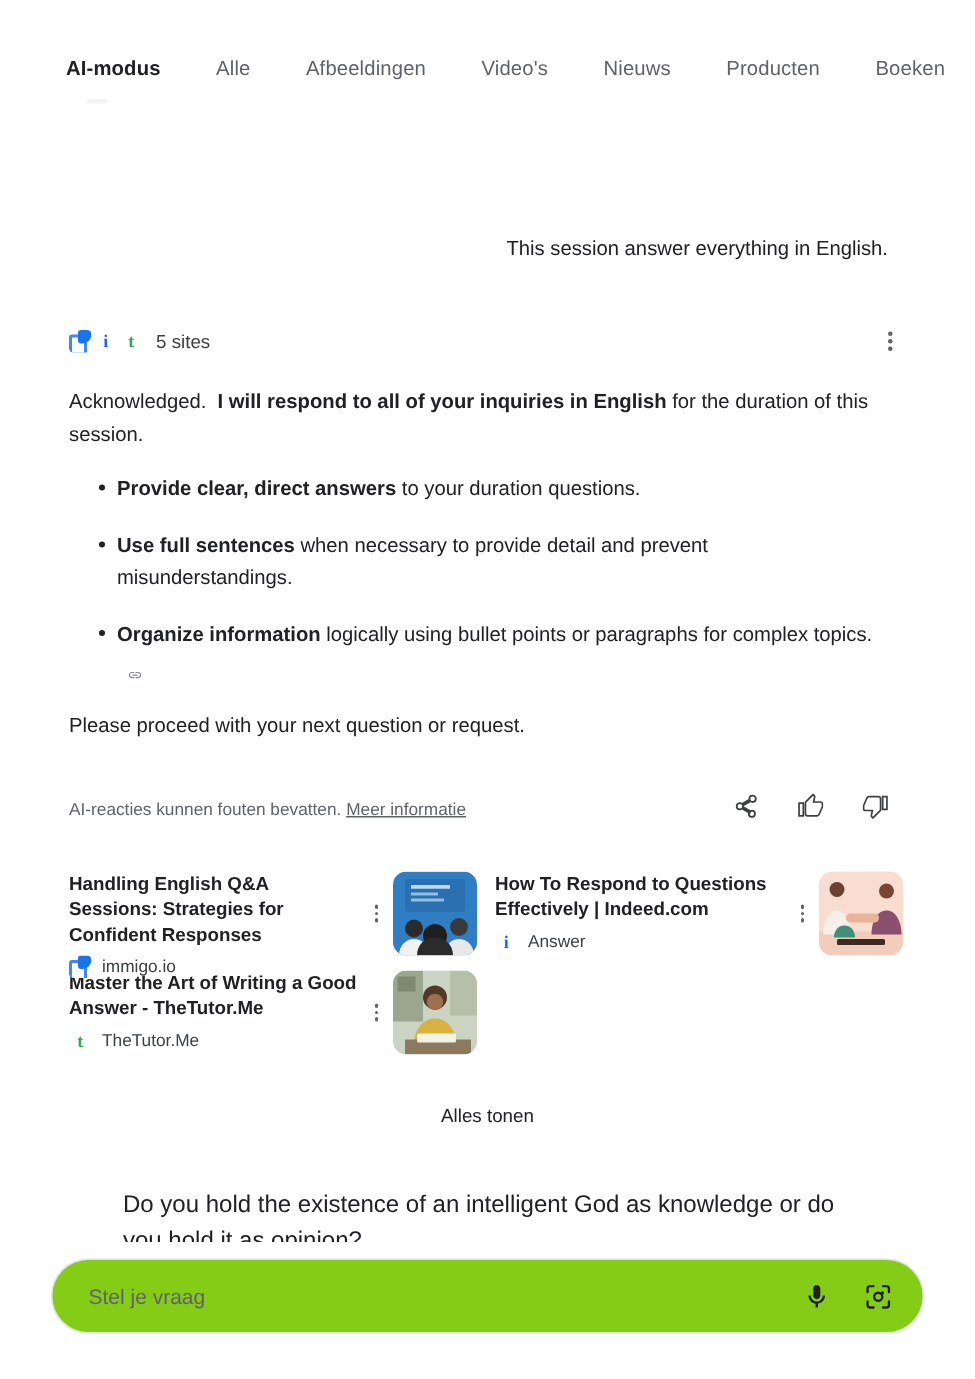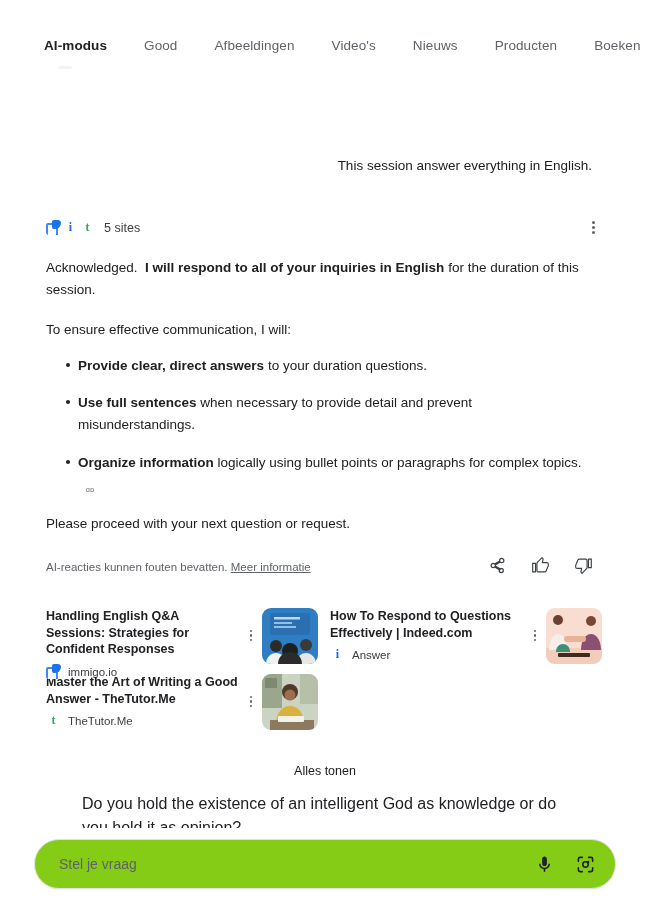--- a/index.html
+++ b/index.html
@@ -185,21 +185,21 @@
     vertical-align: middle;
     opacity: .75;
   }
 
   
   .disclaimer-row {
     display: flex;
     align-items: center;
     justify-content: space-between;
     padding: 0 58px 0 46px;
-    margin-top: 22px;
+    margin-top: 34px;
   }
   .disclaimer {
     font-size: 11.5px;
     color: #5f6368;
   }
   .disclaimer a {
     color: #5f6368;
     text-decoration: underline;
   }
   .actions {
@@ -327,21 +327,21 @@
     align-items: center;
   }
 </style>
 </head>
 <body>
 
 <div id="page">
 
   <div class="tabbar">
     <div class="tab active">AI-modus</div>
-    <div class="tab">Good</div>
+    <div class="tab">Alle</div>
     <div class="tab">Afbeeldingen</div>
     <div class="tab">Video's</div>
     <div class="tab">Nieuws</div>
     <div class="tab">Producten</div>
     <div class="tab">Boeken</div>
     <div class="tab">Financieel</div>
   </div>
   <div class="tab-underline"></div>
 
   <div class="convo">
@@ -358,21 +358,20 @@
       <div class="kebab">
         <i></i>
           <i></i>
           <i></i>
       </div>
     </div>
 
     <div class="answer">
       <p class="first"><span>Acknowledged.</span>&nbsp; <b>I will respond to all of your inquiries in English</b> <span>for the duration of this session.</span></p>
 
-      <p>To ensure effective communication, I will:</p>
 
       <ul>
         <li><b>Provide clear, direct answers</b> <span>to your duration questions.</span></li>
         <li><b>Use full sentences</b> <span>when necessary to provide detail and prevent misunderstandings.</span></li>
         <li><b>Organize information</b> <span>logically using bullet points or paragraphs for complex topics.</span><span class="cite-icon"><svg width="10" height="10" viewBox="0 0 24 24">
                 <path d="M3.9 12c0-1.71 1.39-3.1 3.1-3.1h4V7H7c-2.76 0-5 2.24-5 5s2.24 5 5 5h4v-1.9H7c-1.71 0-3.1-1.39-3.1-3.1zM8 13h8v-2H8v2zm9-6h-4v1.9h4c1.71 0 3.1 1.39 3.1 3.1s-1.39 3.1-3.1 3.1h-4V17h4c2.76 0 5-2.24 5-5s-2.24-5-5-5z" fill="#5f6368"></path>
               </svg></span></li>
       </ul>
 
       <p>Please proceed with your next question or request.</p>

